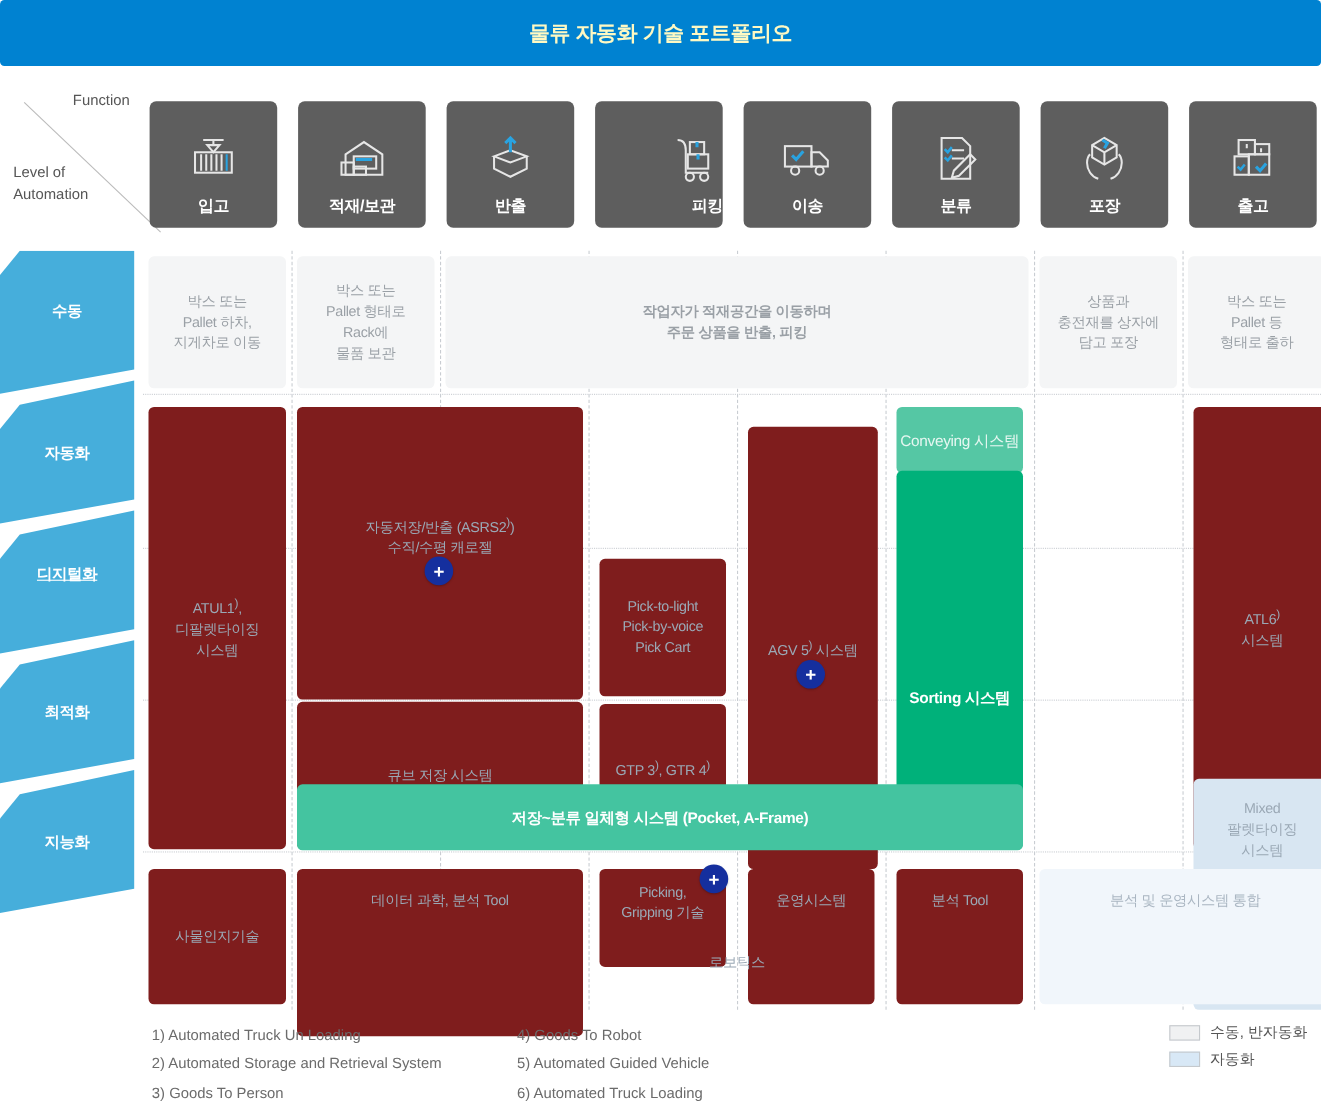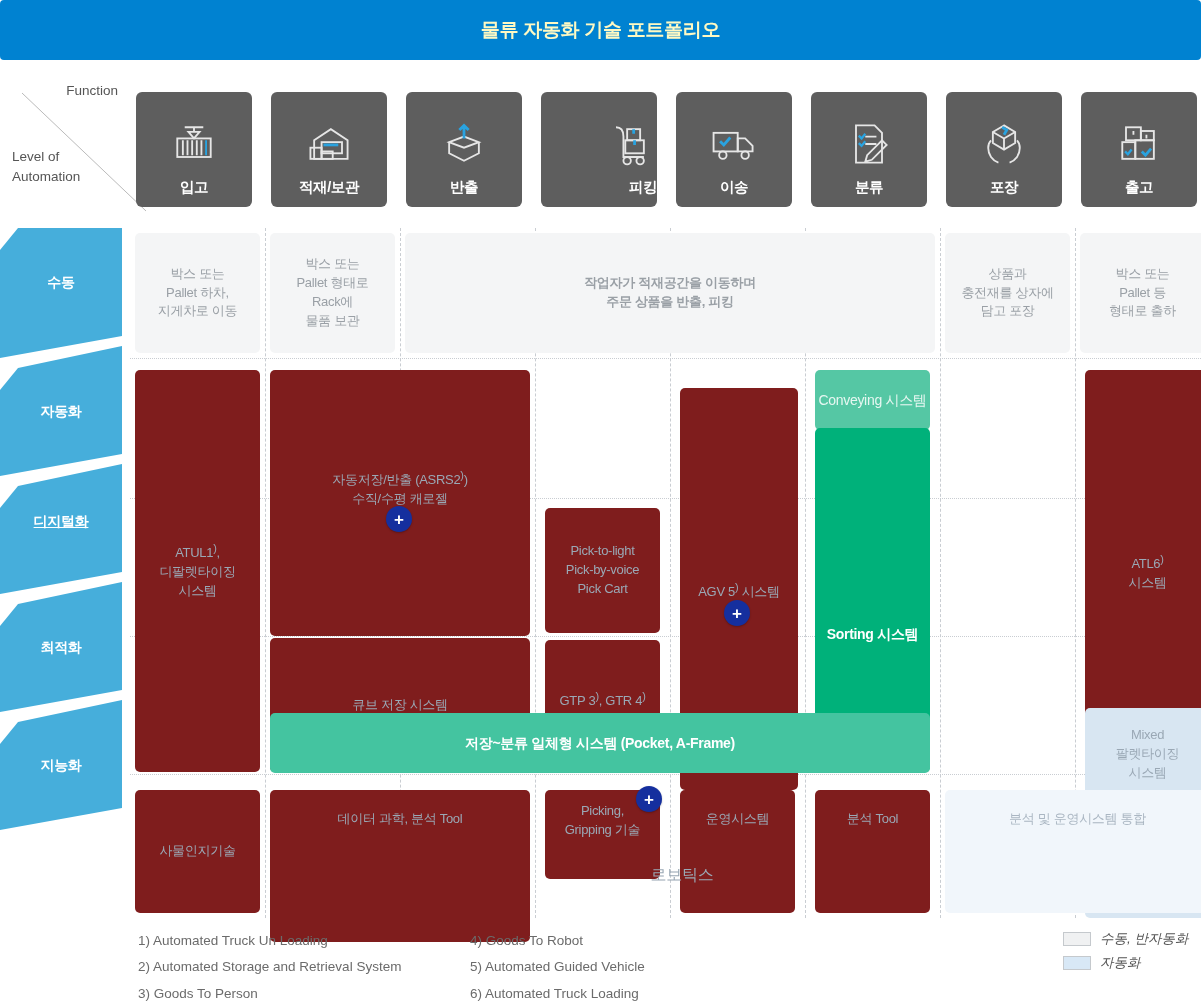--- a/index.html
+++ b/index.html
@@ -81,21 +81,21 @@
     display:flex; align-items:center; justify-content:center;
     line-height:1; z-index:30; box-shadow:0 1px 2px rgba(0,0,0,.25);
   }
 
   
   .foot{ position:absolute; left:138px; top:928px; font-size:13.5px; color:#6b6b6b;
          line-height:1.95; }
   .foot2{ position:absolute; left:470px; top:928px; font-size:13.5px; color:#6b6b6b;
           line-height:1.95; }
   .legend{ position:absolute; left:1063px; top:930px; font-size:13.5px; color:#555; }
-  .legend .row{ display:flex; align-items:center; gap:9px; margin-bottom:6px;font-style:italic; }
+  .legend .row{ display:flex; align-items:center; gap:9px; margin-bottom:6px; }
   .legend .sw{ width:28px; height:14px; border:1px solid #c5c9cd; display:block;}
 </style>
 </head>
 <body>
 
 <div class="titlebar">
   <div class="t">물류 자동화 기술 포트폴리오</div>
 </div>
 
 <div class="corner">
@@ -333,21 +333,21 @@
   <div class="cell c-auto" style="left:550px; top:562px; width:115px; height:123px; align-items:flex-start; padding-top:20px;">
     <span>운영시스템</span>
   </div>
   <div class="cell c-auto" style="left:685px; top:562px; width:115px; height:123px; align-items:flex-start; padding-top:20px;">
     <span>분석 Tool</span>
   </div>
   <div class="cell c-autopale" style="left:815px; top:562px; width:265px; height:123px; align-items:flex-start; padding-top:20px;">
     <span>분석 및 운영시스템 통합</span>
   </div>
 
-  <div class="cell" style="left:415px; top:632px; width:250px; height:30px; color:#9aa8b5; font-size:16px; background:transparent;margin-left:12px;">
+  <div class="cell" style="left:415px; top:632px; width:250px; height:30px; color:#9aa8b5; font-size:13px; background:transparent;">
     <span>로보틱스</span>
   </div>
 </div>
 
 <div class="foot" id="fnL">
     <div>1) Automated Truck Un Loading</div>
     <div>2) Automated Storage and Retrieval System</div>
     <div>3) Goods To Person</div>
   </div>
 <div class="foot2" id="fnR">

